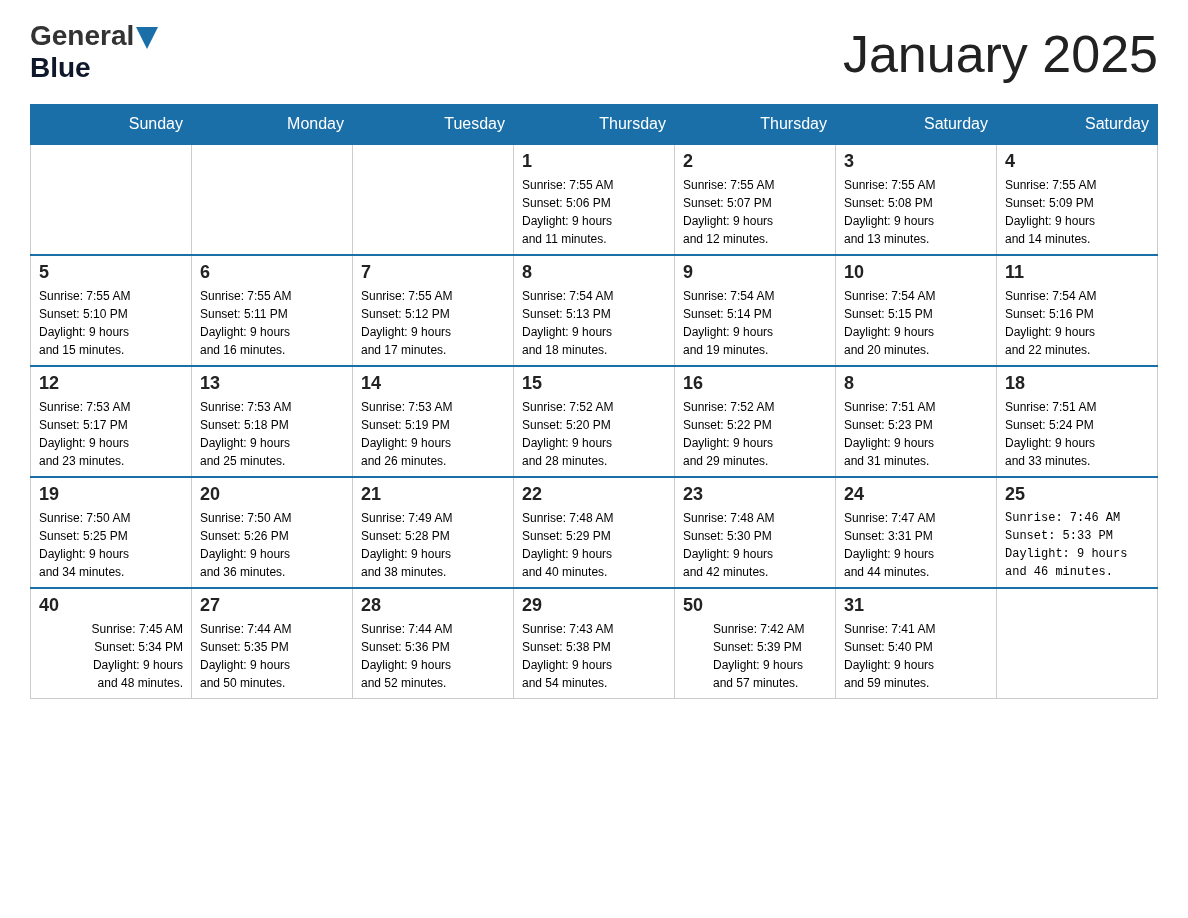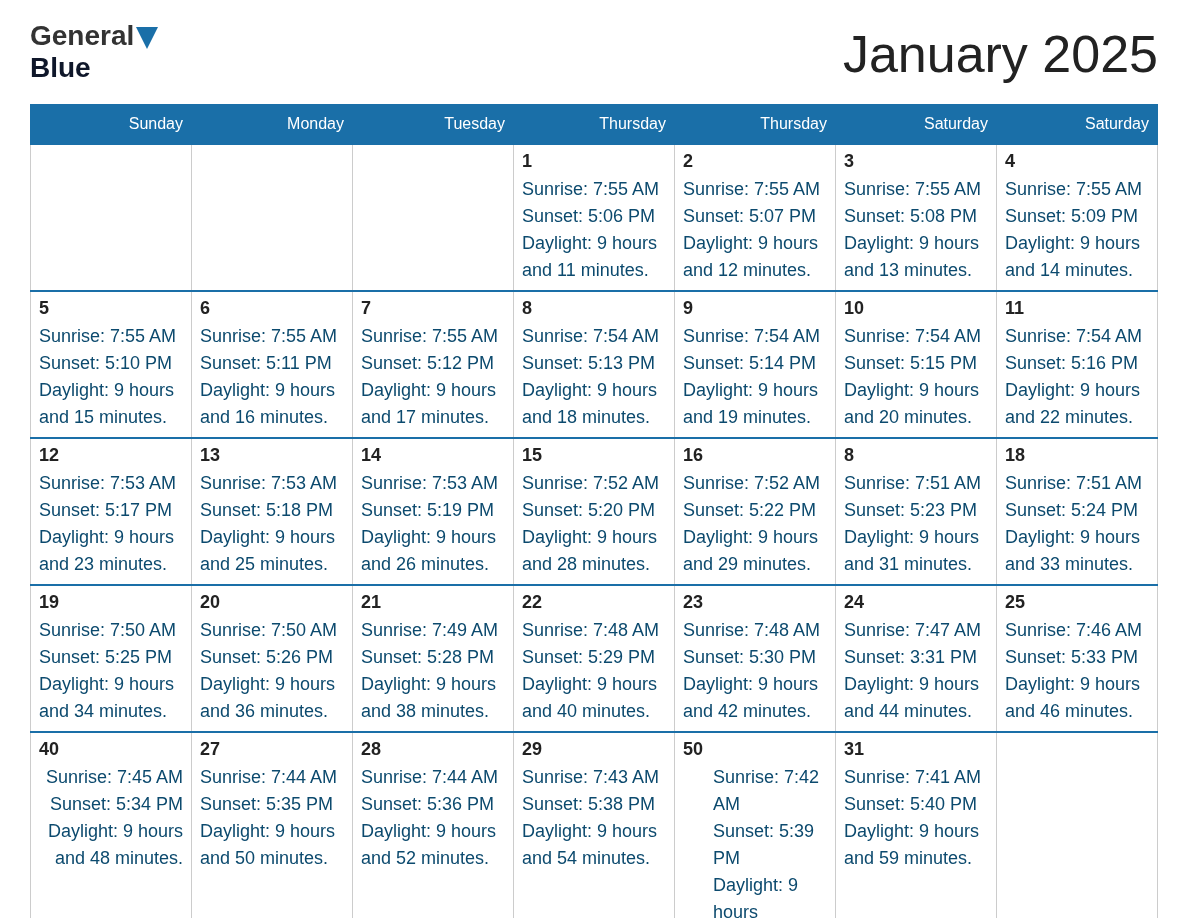--- a/index.html
+++ b/index.html
@@ -55,23 +55,23 @@
       color: #333;
     }
     .day-number {
       font-size: 18px;
       font-weight: bold;
       color: #222;
       display: block;
       margin-bottom: 4px;
     }
     .day-info {
-      font-size: 18px;
+      font-size: 12px;
       line-height: 1.5;
-      color: #0c4a6e;
+      color: #000000;
     }
     tbody tr td:first-child .day-number,
     tbody tr td:first-child {
       
     }
     .empty-cell {
       background: #fff;
     }
     tbody tr {
       border-top: 2px solid #1a6fa8;
@@ -283,21 +283,21 @@
         </td>
         <td>
           <span class="day-number">24</span>
           <div class="day-info" style="white-space: pre-line;">Sunrise: 7:47 AM
 Sunset: 3:31 PM
 Daylight: 9 hours
 and 44 minutes.</div>
         </td>
         <td>
           <span class="day-number">25</span>
-          <div class="day-info" style="white-space: pre-line;">Sunrise: 7:46 AM
+          <div class="day-info" style="white-space: pre-line; font-family: Liberation Mono, monospace;">Sunrise: 7:46 AM
 Sunset: 5:33 PM
 Daylight: 9 hours
 and 46 minutes.</div>
         </td>
       </tr>
       <tr>
         <td>
           <span class="day-number">40</span>
           <div class="day-info" style="white-space: pre-line; text-align: right;">Sunrise: 7:45 AM
 Sunset: 5:34 PM

